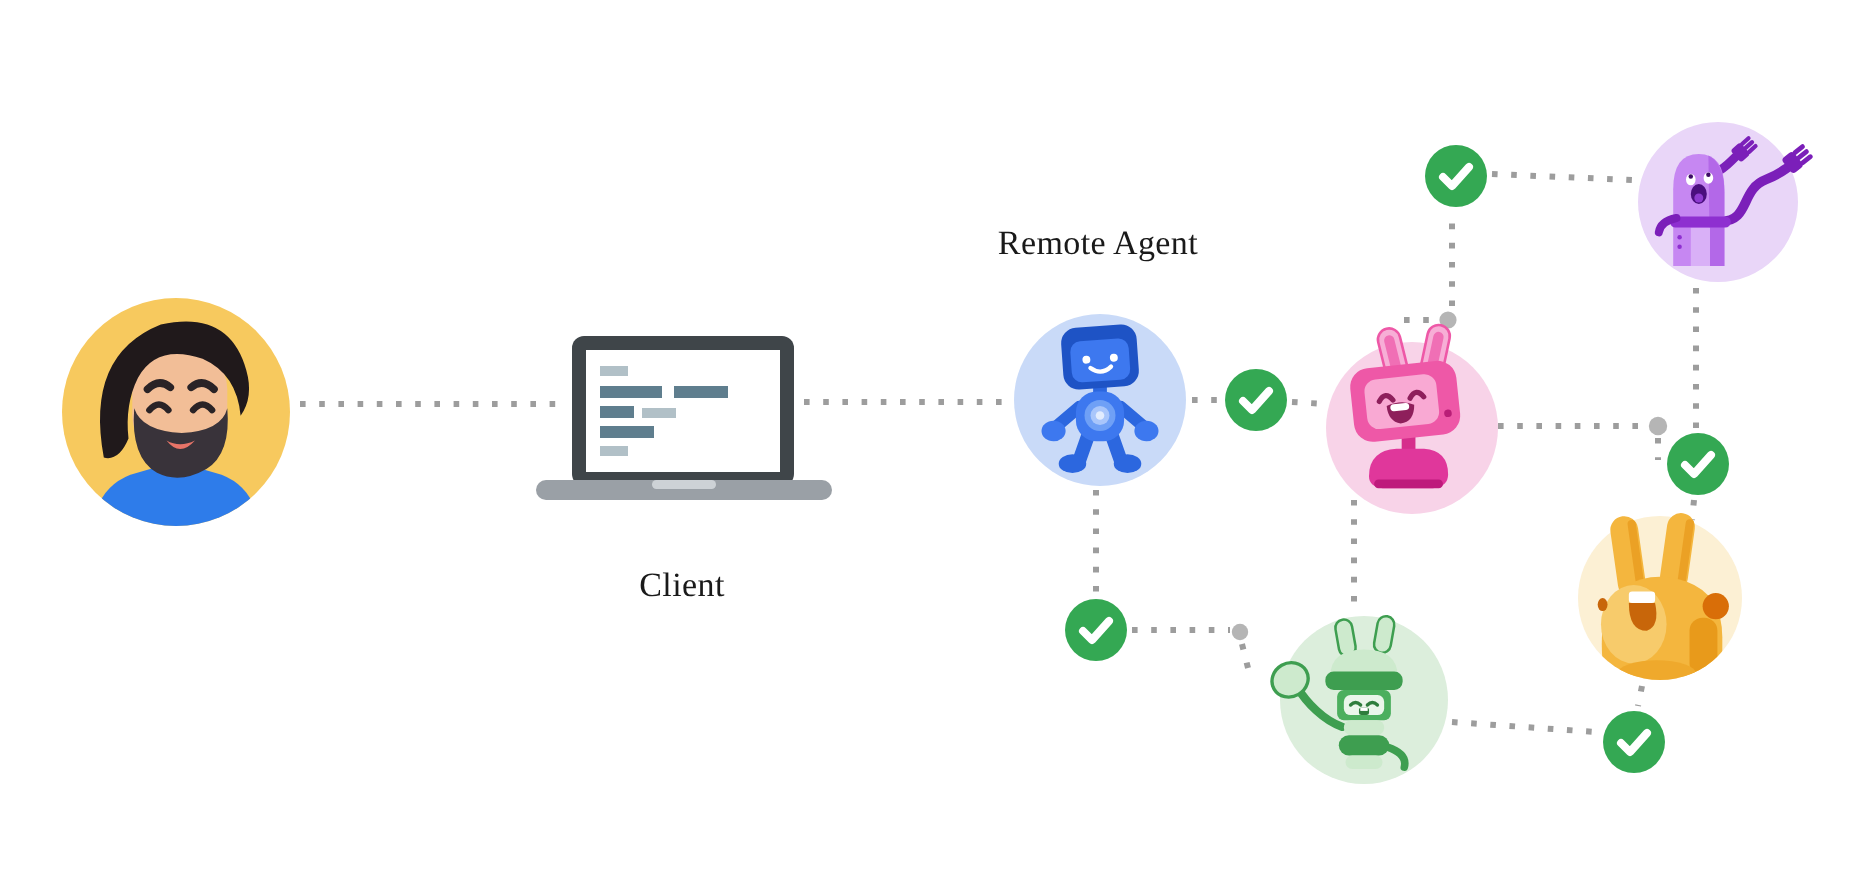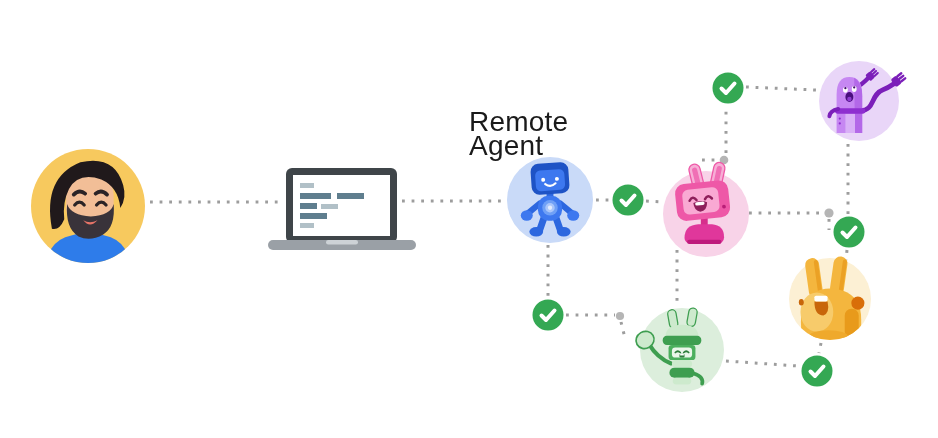--- a/index.html
+++ b/index.html
@@ -6,22 +6,22 @@
   .canvas{
     position:relative;width:938px;height:438px;background:#fff;overflow:hidden;
     font-family:"Liberation Sans","DejaVu Sans",sans-serif;
   }
   .lines-layer{position:absolute;left:0;top:0;width:938px;height:438px;z-index:1;}
   .node{position:absolute;z-index:2;}
   .node svg{display:block;overflow:visible;}
   .check{position:absolute;z-index:3;width:32px;height:32px;}
   .check svg{display:block;}
   .lbl{
-    position:absolute;z-index:2;color:#1a1a1a;
-    font-size:28px;letter-spacing:.2px;line-height:24px;
+    position:absolute;z-index:2;text-align:center;color:#1a1a1a;
+    font-size:17px;letter-spacing:.2px;line-height:24px;font-family:Liberation Serif, serif;
   }
 </style>
 </head>
 <body>
 
 <div class="canvas">
 
   <svg class="lines-layer" width="938" height="438" viewBox="0 0 938 438" fill="none">
     <g stroke="#9D9D9D" stroke-width="3" stroke-dasharray="2.8 6.8">
       <path d="M150,202 L281,202"></path>
@@ -80,20 +80,21 @@
       <rect x="33" y="30" width="31" height="6" fill="#5F7E8E"></rect>
       <rect x="70" y="30" width="27" height="6" fill="#5F7E8E"></rect>
       <rect x="33" y="40" width="17" height="6" fill="#5F7E8E"></rect>
       <rect x="54" y="41" width="17" height="5" fill="#B1C0C7"></rect>
       <rect x="33" y="50" width="27" height="6" fill="#5F7E8E"></rect>
       <rect x="33" y="60" width="14" height="5" fill="#B1C0C7"></rect>
       <rect x="1" y="77" width="148" height="10" rx="5" fill="#9AA0A6"></rect>
       <rect x="59" y="77" width="32" height="4.5" rx="2.2" fill="#CDD2D6"></rect>
     </svg>
   </div>
+  <div class="lbl" style="left:281px;top:281px;width:120px">Client</div>
 
   <div class="lbl" style="left:469px;top:110px;width:160px">Remote Agent</div>
 
   <div class="node" style="left:507px;top:157px">
     <svg width="86" height="86" viewBox="0 0 100 100">
       <circle cx="50" cy="50" r="50" fill="#C9DAF8"></circle>
       <path d="M44,68 L38,85" stroke="#2C67DF" stroke-width="8" stroke-linecap="round"></path>
       <path d="M56,68 L62,85" stroke="#2C67DF" stroke-width="8" stroke-linecap="round"></path>
       <ellipse cx="34" cy="87" rx="8" ry="5.5" fill="#2C67DF"></ellipse>
       <ellipse cx="66" cy="87" rx="8" ry="5.5" fill="#2C67DF"></ellipse>

